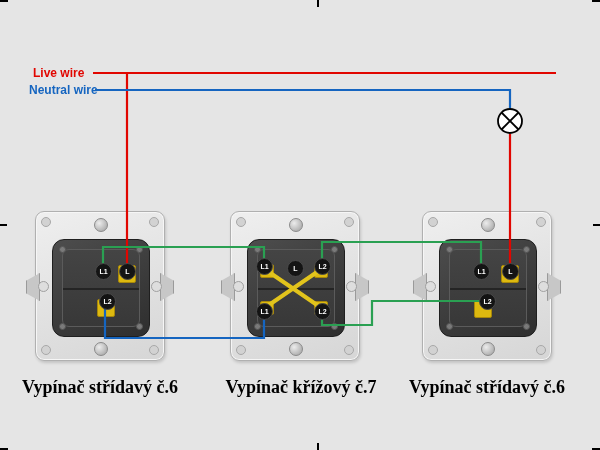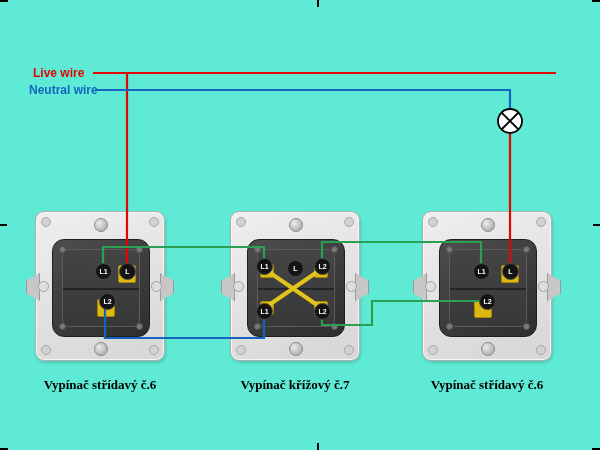--- a/index.html
+++ b/index.html
@@ -1,16 +1,16 @@
 <!DOCTYPE html>
 <html><head>
 <meta charset="utf-8">
 <style>
   html,body{margin:0;padding:0;background:#fff;}
-  .canvas{position:relative;width:600px;height:450px;background:#5eead4;
+  .canvas{position:relative;width:600px;height:450px;background:#e5e5e5;
           font-family:"Liberation Sans",sans-serif;overflow:hidden;}
   .mark{position:absolute;background:#000;}
   .wire-label{position:absolute;font-weight:bold;font-size:12px;white-space:nowrap;}
   .live-label{left:33px;top:66px;color:#e10600;}
   .neutral-label{left:29px;top:83px;color:#1565c0;}
 
   .sw{position:absolute;width:130px;height:150px;}
   .plate{position:absolute;left:0;top:0;right:0;bottom:0;
          background:linear-gradient(160deg,#efefef,#d6d6d6);
          border:1px solid #b0b0b0;border-radius:9px;
@@ -31,21 +31,21 @@
         border:1px solid #5b5b5b;background:linear-gradient(#444444,#383838);}
   .seam{position:absolute;left:10px;right:10px;top:50%;height:2px;background:#242424;}
   .dot{position:absolute;width:5px;height:5px;border-radius:50%;background:#7a7a7a;border:1px solid #555;}
   .term{position:absolute;z-index:10;width:15px;height:15px;border-radius:50%;
         background:#141414;border:1px solid #4a4a4a;color:#fff;
         font-size:7px;font-weight:bold;line-height:15px;text-align:center;}
   .pad{position:absolute;width:16px;height:16px;background:#ddb90f;border:1px solid #a8880a;border-radius:2px;}
   .pad.small{width:12px;height:12px;}
   .wires{position:absolute;left:0;top:0;z-index:5;pointer-events:none;}
   .caption{position:absolute;top:377px;width:200px;text-align:center;
-           font-family:"Liberation Serif",serif;font-weight:bold;font-size:13px;color:#000;}
+           font-family:"Liberation Serif",serif;font-weight:bold;font-size:18px;color:#000;}
 </style>
 </head>
 <body>
 
 <div class="canvas">
 
   <div class="mark" style="left:0;top:0;width:8px;height:2px;"></div>
   <div class="mark" style="left:592px;top:0;width:8px;height:2px;"></div>
   <div class="mark" style="left:0;top:448px;width:8px;height:2px;"></div>
   <div class="mark" style="left:592px;top:448px;width:8px;height:2px;"></div>
@@ -164,16 +164,16 @@
     <line x1="320" y1="270" x2="266" y2="307" stroke-width="4" stroke-linecap="round" stroke="#e2c41c"></line>
 
     <g>
       <circle cx="510" cy="121" r="12" fill="#ffffff" stroke-width="1.8" stroke="#000000"></circle>
       <line x1="501.5" y1="112.5" x2="518.5" y2="129.5" stroke-width="1.8" stroke="#000000"></line>
       <line x1="518.5" y1="112.5" x2="501.5" y2="129.5" stroke-width="1.8" stroke="#000000"></line>
     </g>
   </svg>
 
   <div class="caption" style="left:0;">Vypínač střídavý č.6</div>
-  <div class="caption" style="left:195px;">Vypínač křížový č.7</div>
+  <div class="caption" style="left:201px;">Vypínač křížový č.7</div>
   <div class="caption" style="left:387px;">Vypínač střídavý č.6</div>
 
 </div>
 
 </body></html>

